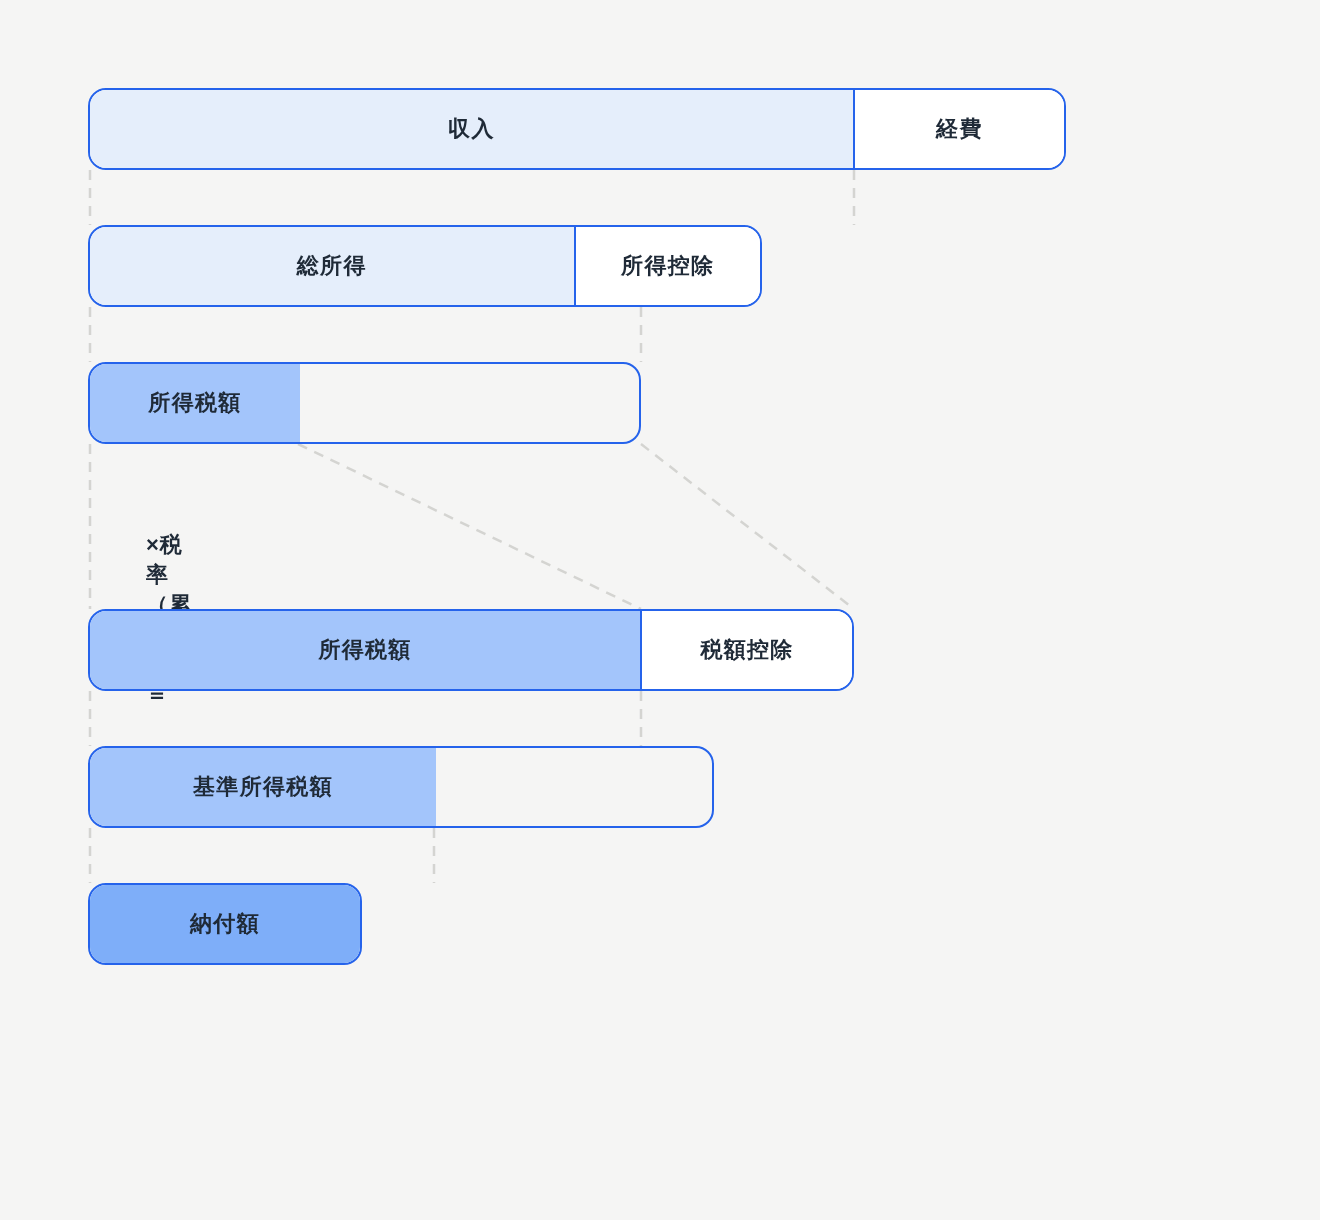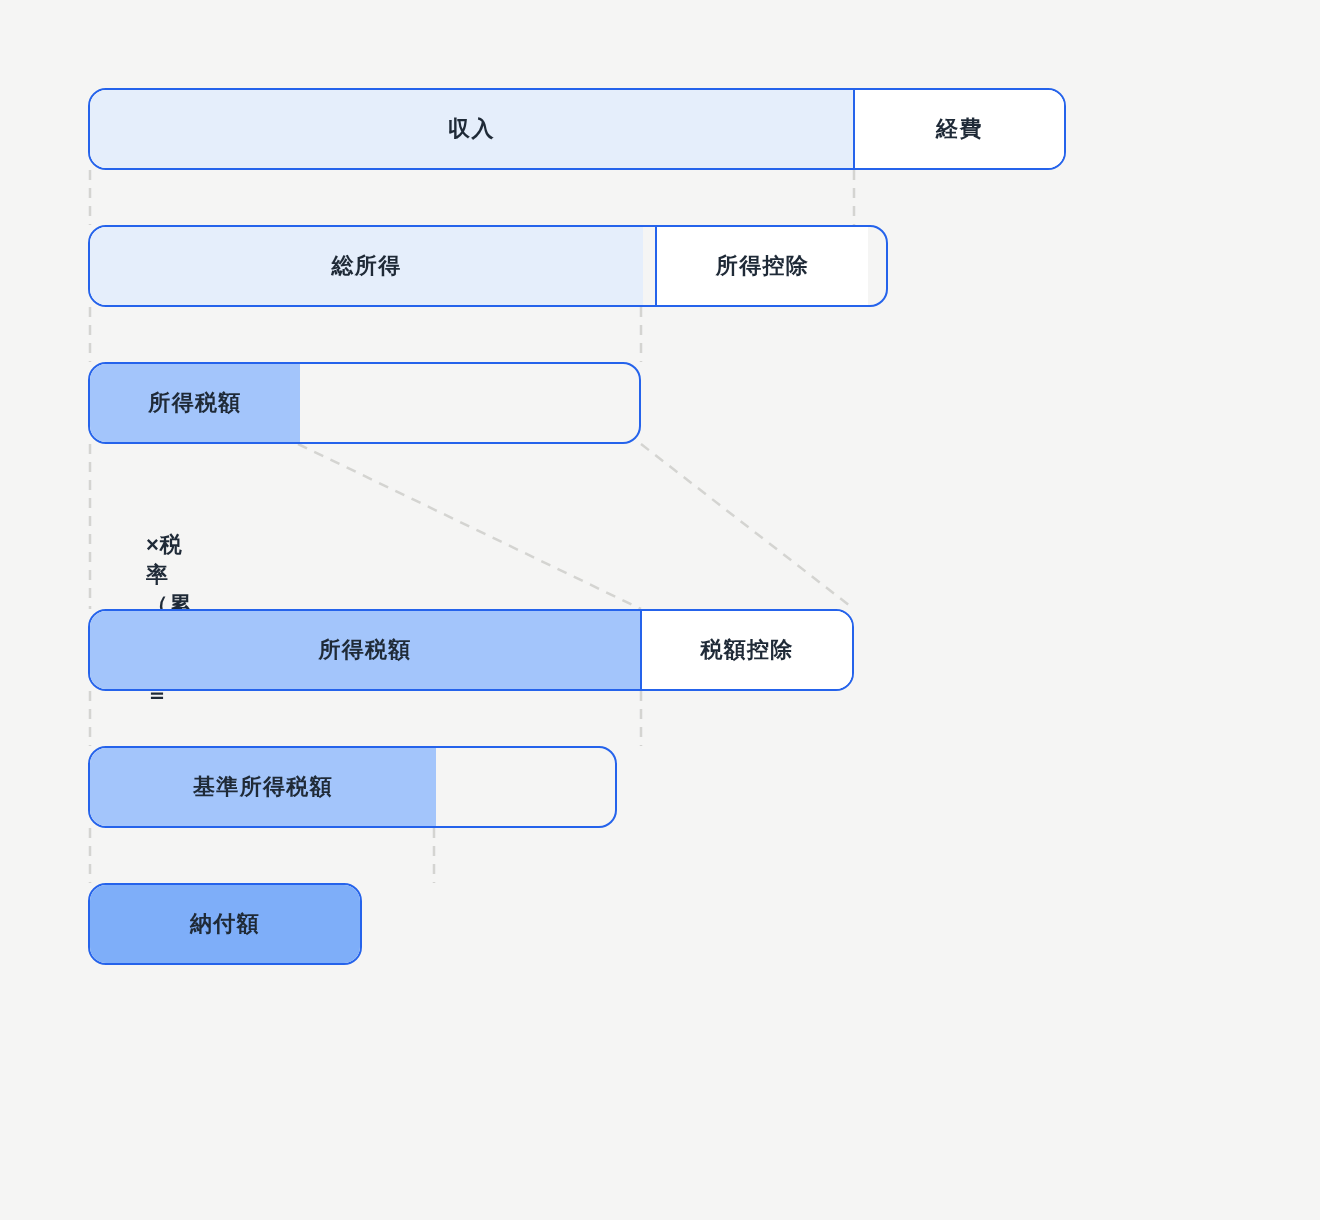--- a/index.html
+++ b/index.html
@@ -76,37 +76,37 @@
 
     <line class="dash" x1="2" y1="740" x2="2" y2="795"></line>
     <line class="dash" x1="346" y1="740" x2="346" y2="795"></line>
   </svg>
 
   <div class="row" style="top:0; left:0; width:978px;">
     <div class="seg fill-lightest" style="width:766px;">収入</div>
     <div class="seg fill-white" style="width:212px;">経費</div>
   </div>
 
-  <div class="row" style="top:137px; left:0; width:800px;gap:12px;">
+  <div class="row" style="top:137px; left:0; width:674px;">
     <div class="seg fill-lightest" style="width:553px;">総所得</div>
     <div class="seg fill-white" style="width:213px;">所得控除</div>
   </div>
 
   <div class="row" style="top:274px; left:0; width:553px;">
     <div class="seg fill-light" style="width:210px;">所得税額</div>
   </div>
 
   <div class="note" style="top:442px; left:58px;">×税率（累進課税）＝</div>
 
   <div class="row" style="top:521px; left:0; width:766px;">
     <div class="seg fill-light" style="width:553px;">所得税額</div>
     <div class="seg fill-white" style="width:213px;">税額控除</div>
   </div>
 
-  <div class="row" style="top:658px; left:0; width:529px;">
+  <div class="row" style="top:658px; left:0; width:626px;">
     <div class="seg fill-light" style="width:346px;">基準所得税額</div>
   </div>
 
   <div class="row" style="top:795px; left:0; width:274px;">
     <div class="seg fill-mid" style="width:346px;">納付額</div>
   </div>
 
 </div>
 
 </body></html>

